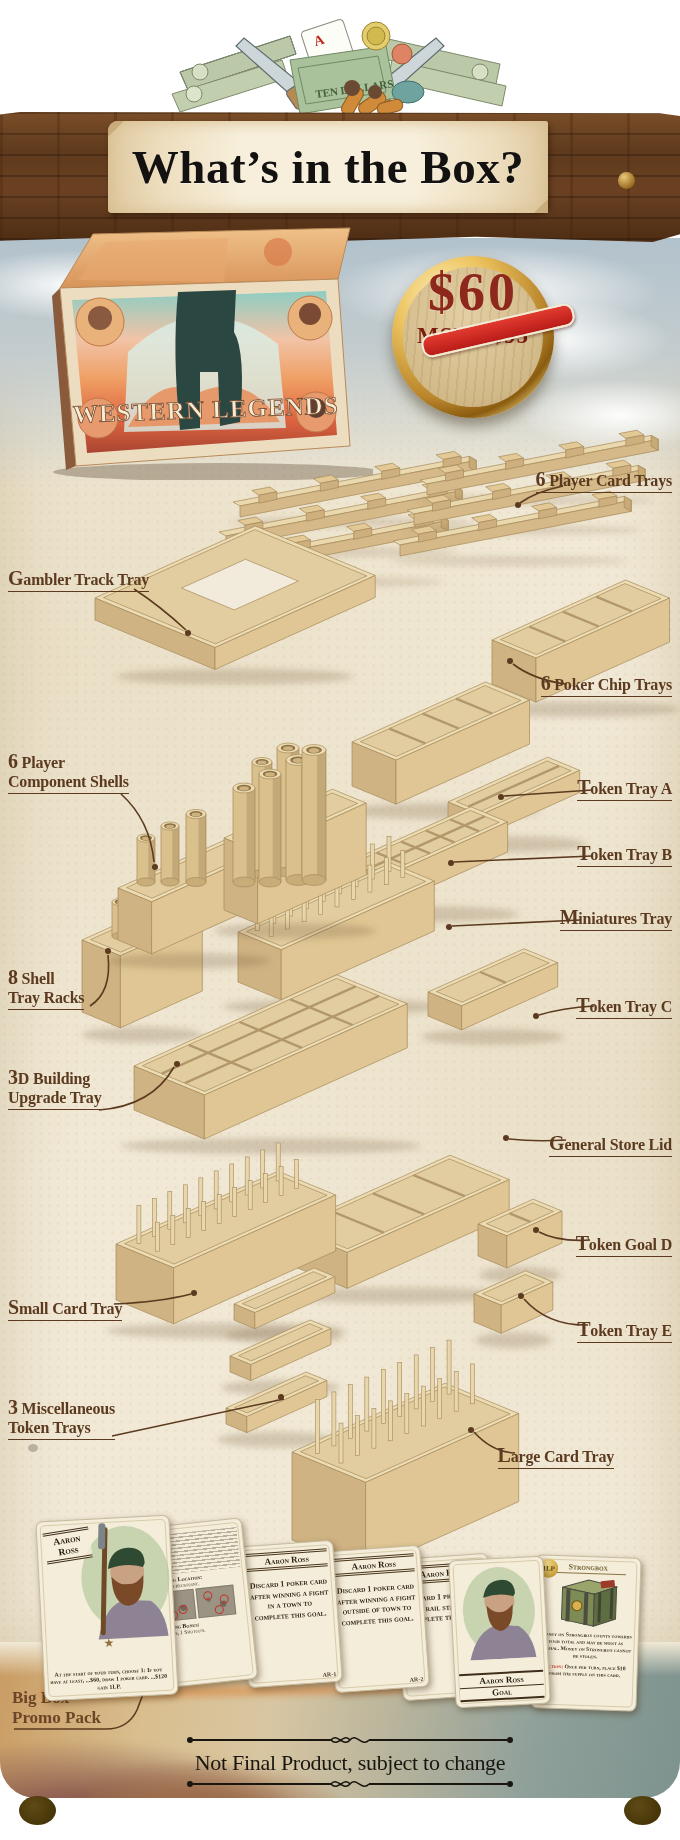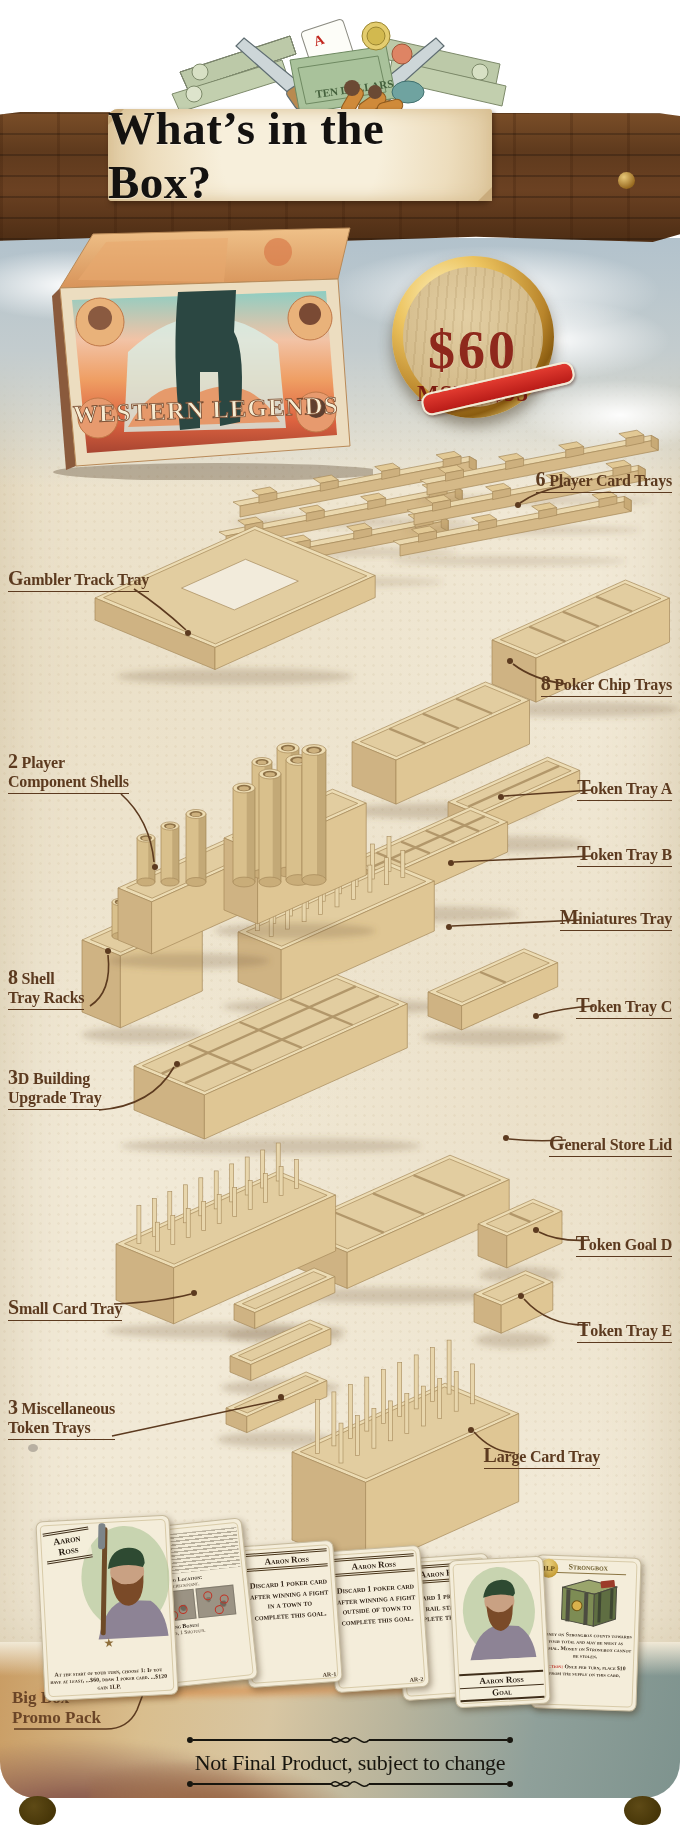--- a/index.html
+++ b/index.html
@@ -26,21 +26,21 @@
   
   .wood{position:absolute;left:0;top:112px;width:680px;height:130px;
     background:
       repeating-linear-gradient(180deg,rgba(0,0,0,.22) 0 2px,rgba(0,0,0,0) 2px 21px),
       repeating-linear-gradient(90deg,rgba(60,30,10,.25) 0 3px,rgba(0,0,0,0) 3px 57px),
       linear-gradient(180deg,#7a4e28 0%,#5f3a1d 30%,#6b4122 60%,#4d2d14 100%);
     clip-path:polygon(0 2%,3% 0,97% 1%,100% 3%,100% 94%,96% 100%,70% 96%,45% 100%,20% 96%,0 99%);
     box-shadow:0 5px 8px rgba(150,60,40,.35);}
   .knob{position:absolute;left:618px;top:172px;width:17px;height:17px;border-radius:50%;
     background:radial-gradient(circle at 35% 30%,#e8c878,#9a6c22 70%,#6b4a10);}
-  .parch{position:absolute;left:108px;top:109px;width:384px;height:92px;
+  .parch{position:absolute;left:108px;top:121px;width:440px;height:92px;
     background:
       radial-gradient(circle at 50% 45%, #f7efdb 40%, #edddbd 75%, #ddc69c 100%);
     border-radius:10px 3px 12px 4px;
     box-shadow:inset 0 0 16px #d6bd8f, 2px 3px 5px rgba(40,20,5,.5);}
   .parch:before{content:"";position:absolute;left:0;top:0;border-style:solid;
     border-width:16px 16px 0 0;border-color:#c9ab7c transparent transparent transparent;
     border-radius:10px 0 0 0;}
   .parch:after{content:"";position:absolute;right:0;bottom:0;border-style:solid;
     border-width:0 0 14px 14px;border-color:transparent transparent #c9ab7c transparent;}
   .banner-title{position:absolute;left:0;top:0;width:100%;height:100%;
@@ -49,21 +49,21 @@
     text-shadow:0 1px 0 rgba(255,255,255,.4);}
 
   
   .badge{position:absolute;left:392px;top:256px;width:162px;height:162px;border-radius:50%;
     background:radial-gradient(circle at 32% 26%,#fdf0bb 0%,#ecc35e 30%,#b9852b 62%,#8a5c10 74%,#f3d67e 86%,#6f4c0c 100%);
     box-shadow:0 8px 14px rgba(60,45,20,.45);}
   .badge-face{position:absolute;left:11px;top:11px;width:140px;height:140px;border-radius:50%;
     background:
       repeating-linear-gradient(95deg,rgba(150,120,70,.16) 0 2px,rgba(0,0,0,0) 2px 9px),
       radial-gradient(circle at 45% 35%,#e3cfa4,#d2b988 70%,#bfa471 100%);
-    display:flex;flex-direction:column;align-items:center;justify-content:flex-end;}
+    display:flex;flex-direction:column;align-items:center;justify-content:flex-start;}
   .price-old{font-size:54px;line-height:50px;font-weight:bold;color:#8e281c;letter-spacing:3px;
     text-shadow:0 1px 0 rgba(255,255,255,.25);}
   .strike{position:absolute;left:-8px;top:52px;width:152px;height:19px;border-radius:10px;
     background:linear-gradient(180deg,#e23b30,#b91c18);border:2px solid #f3ead6;
     transform:rotate(-13deg);box-shadow:1px 2px 3px rgba(60,20,10,.4);}
   .price-msrp{font-size:23px;font-weight:bold;color:#7c1c10;letter-spacing:1px;margin-top:6px;}
 
   
   .ann{position:absolute;font-weight:bold;font-size:16px;line-height:19px;color:#5c3a1f;
     white-space:pre-line;z-index:8;}
@@ -601,38 +601,38 @@
       <circle cx="194" cy="1293" r="3"></circle>
         <circle cx="521" cy="1296" r="3"></circle>
       <circle cx="281" cy="1397" r="3"></circle>
         <circle cx="471" cy="1430" r="3"></circle>
     </g>
     <ellipse cx="33" cy="1448" rx="5" ry="4" fill="#b8b0a2"></ellipse>
   </svg>
 
   <div class="ann right" style="top:470px;right:8px;"><span class="ann-t">6 Player Card Trays</span></div>
   <div class="ann" style="top:569px;left:8px;"><span class="ann-t">Gambler Track Tray</span></div>
-  <div class="ann right" style="top:674px;right:8px;"><span class="ann-t">8 Poker Chip Trays</span></div>
-  <div class="ann" style="top:752px;left:8px;"><span class="ann-t">2 Player
+  <div class="ann right" style="top:674px;right:8px;"><span class="ann-t">6 Poker Chip Trays</span></div>
+  <div class="ann" style="top:752px;left:8px;"><span class="ann-t">6 Player
 Component Shells</span></div>
   <div class="ann right" style="top:778px;right:8px;"><span class="ann-t">Token Tray A</span></div>
   <div class="ann right" style="top:844px;right:8px;"><span class="ann-t">Token Tray B</span></div>
   <div class="ann right" style="top:908px;right:8px;"><span class="ann-t">Miniatures Tray</span></div>
   <div class="ann" style="top:968px;left:8px;"><span class="ann-t">8 Shell
 Tray Racks</span></div>
   <div class="ann right" style="top:996px;right:8px;"><span class="ann-t">Token Tray C</span></div>
   <div class="ann" style="top:1068px;left:8px;"><span class="ann-t">3D Building
 Upgrade Tray</span></div>
   <div class="ann right" style="top:1134px;right:8px;text-decoration:underline;"><span class="ann-t">General Store Lid</span></div>
   <div class="ann right" style="top:1234px;right:8px;"><span class="ann-t">Token Goal D</span></div>
   <div class="ann" style="top:1298px;left:8px;"><span class="ann-t">Small Card Tray</span></div>
   <div class="ann right" style="top:1320px;right:8px;"><span class="ann-t">Token Tray E</span></div>
   <div class="ann" style="top:1398px;left:8px;"><span class="ann-t">3 Miscellaneous
 Token Trays</span></div>
-  <div class="ann right" style="top:1446px;right:80px;text-decoration:underline;"><span class="ann-t">Large Card Tray</span></div>
+  <div class="ann right" style="top:1446px;right:66px;text-decoration:underline;"><span class="ann-t">Large Card Tray</span></div>
 
   <div class="sunset">
     <div class="fadeTop"></div>
     <div class="streak"></div>
     <div class="ridge"></div>
     <div class="ridge2"></div>
   </div>
 
   <div class="card" style="left:40px;top:1518px;width:132px;height:178px;transform:rotate(-3deg);z-index:17;">
     <div class="inner"></div>

